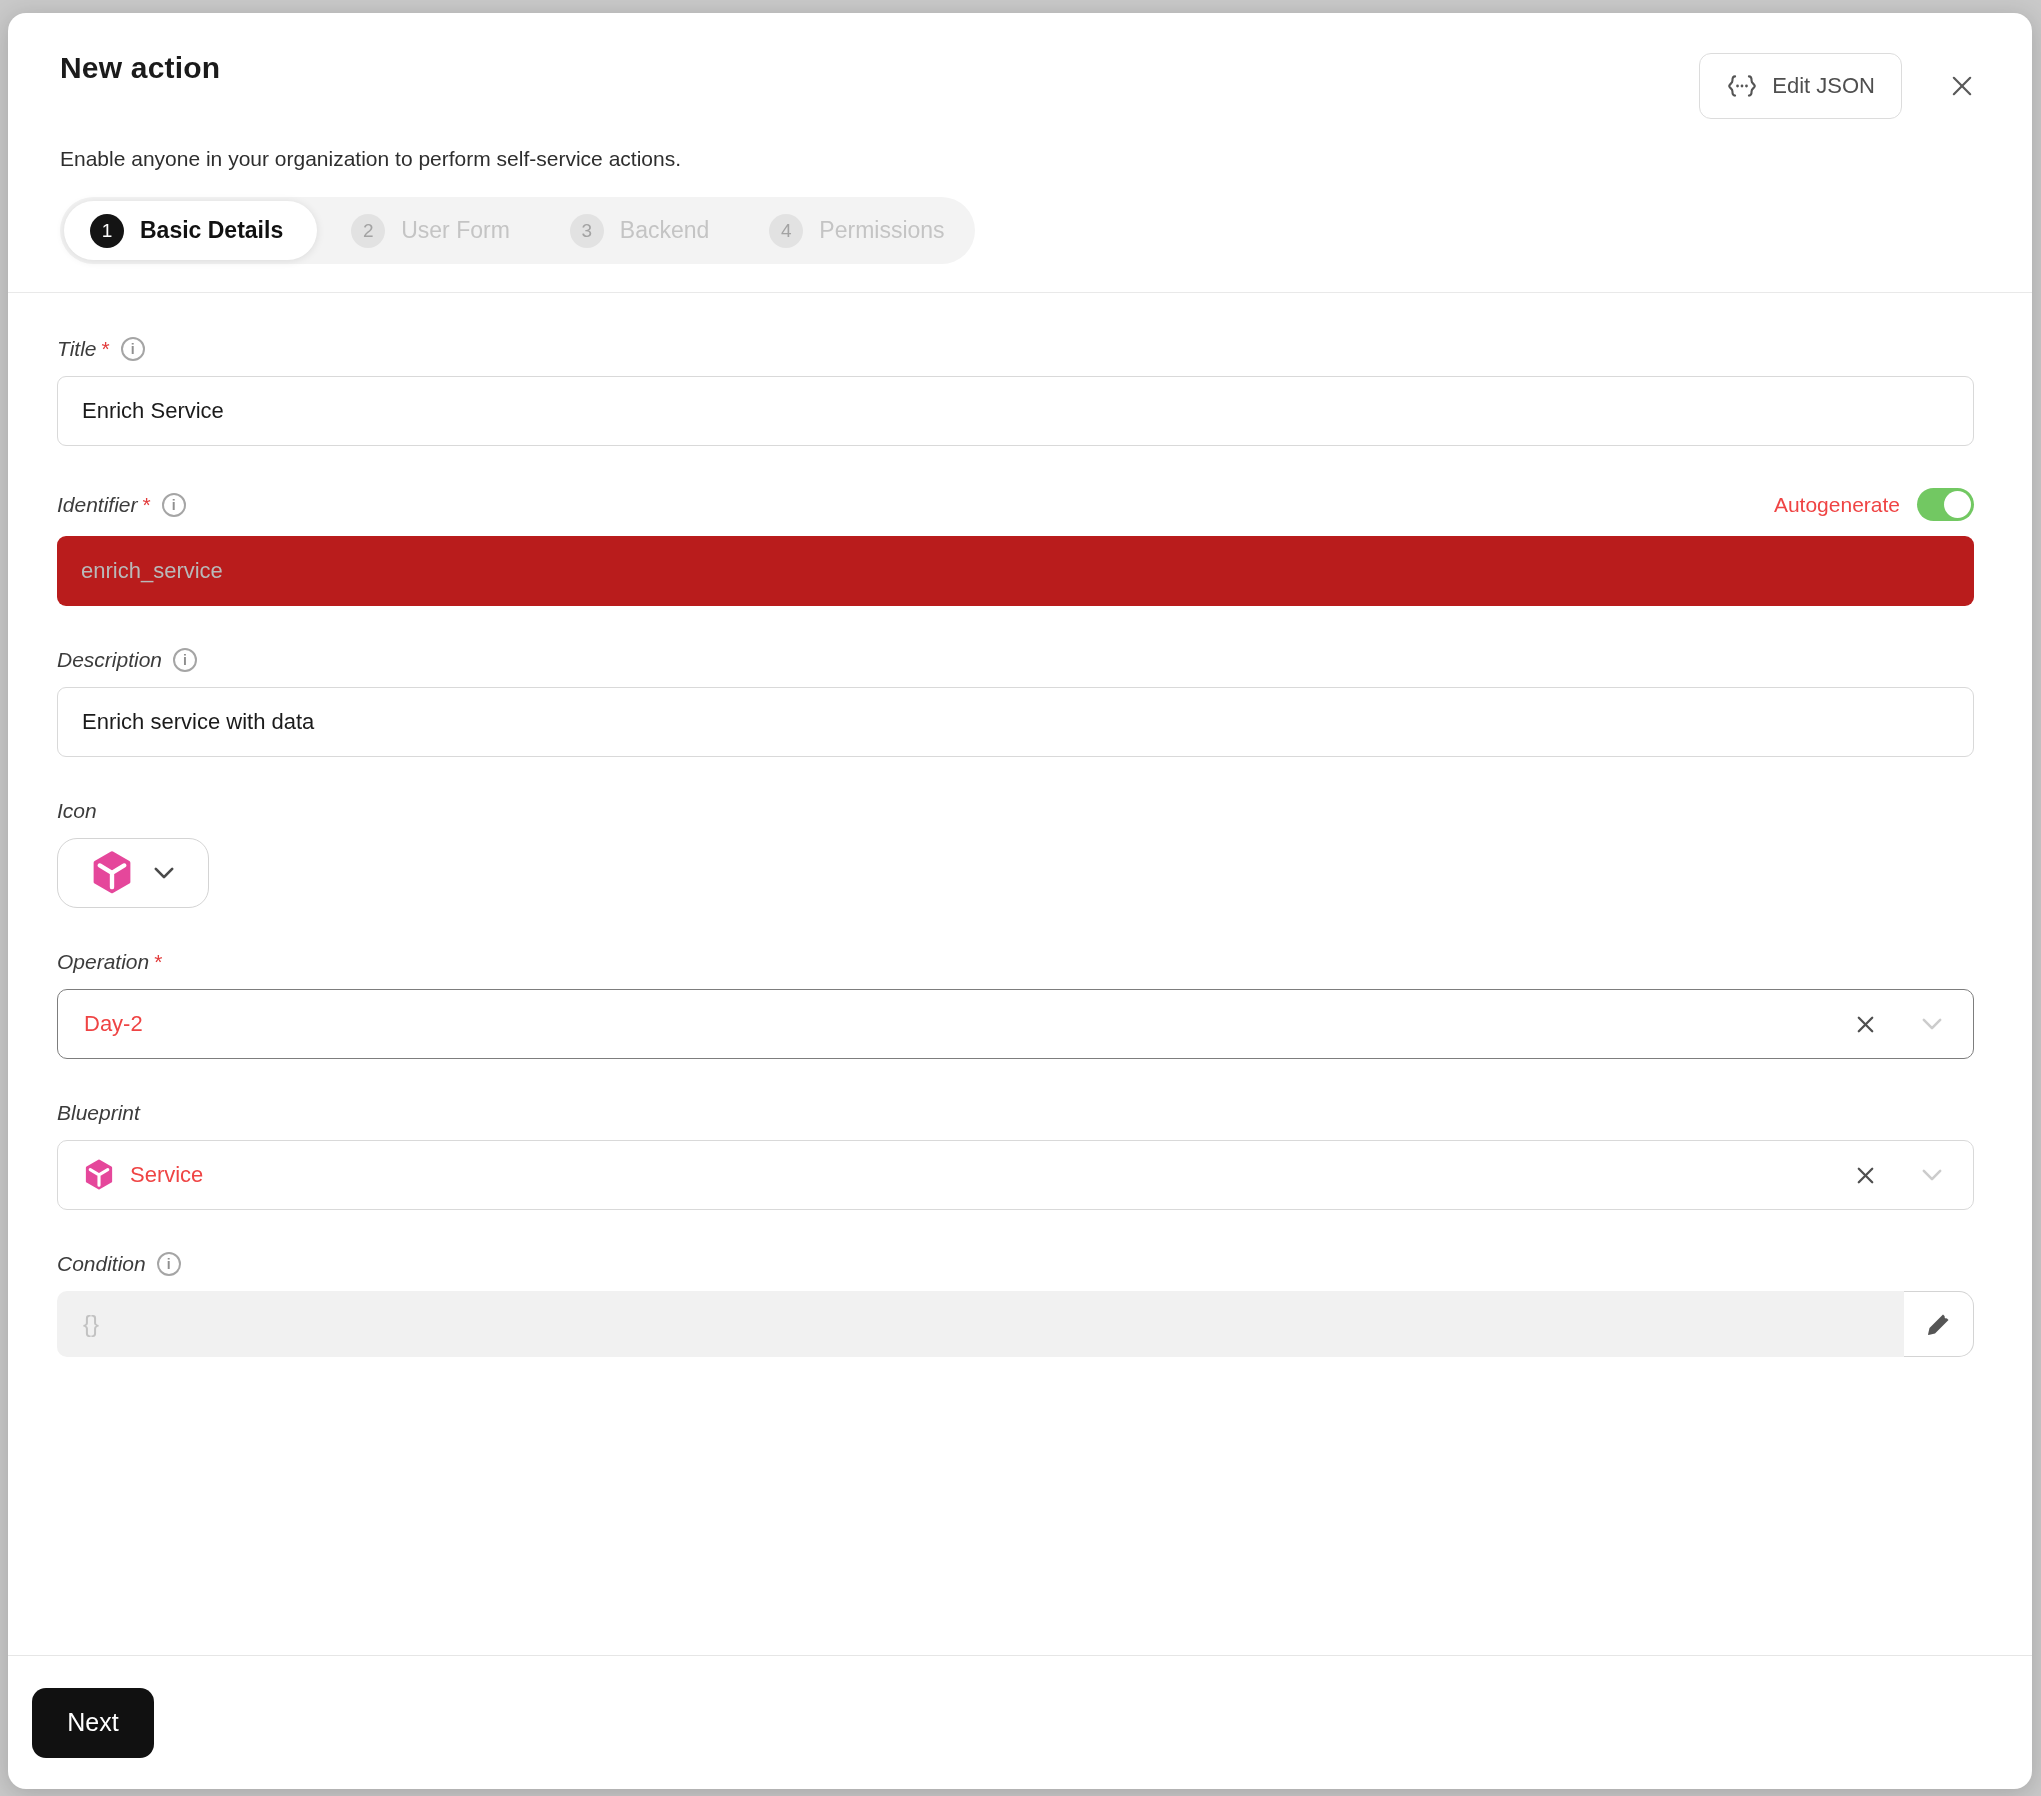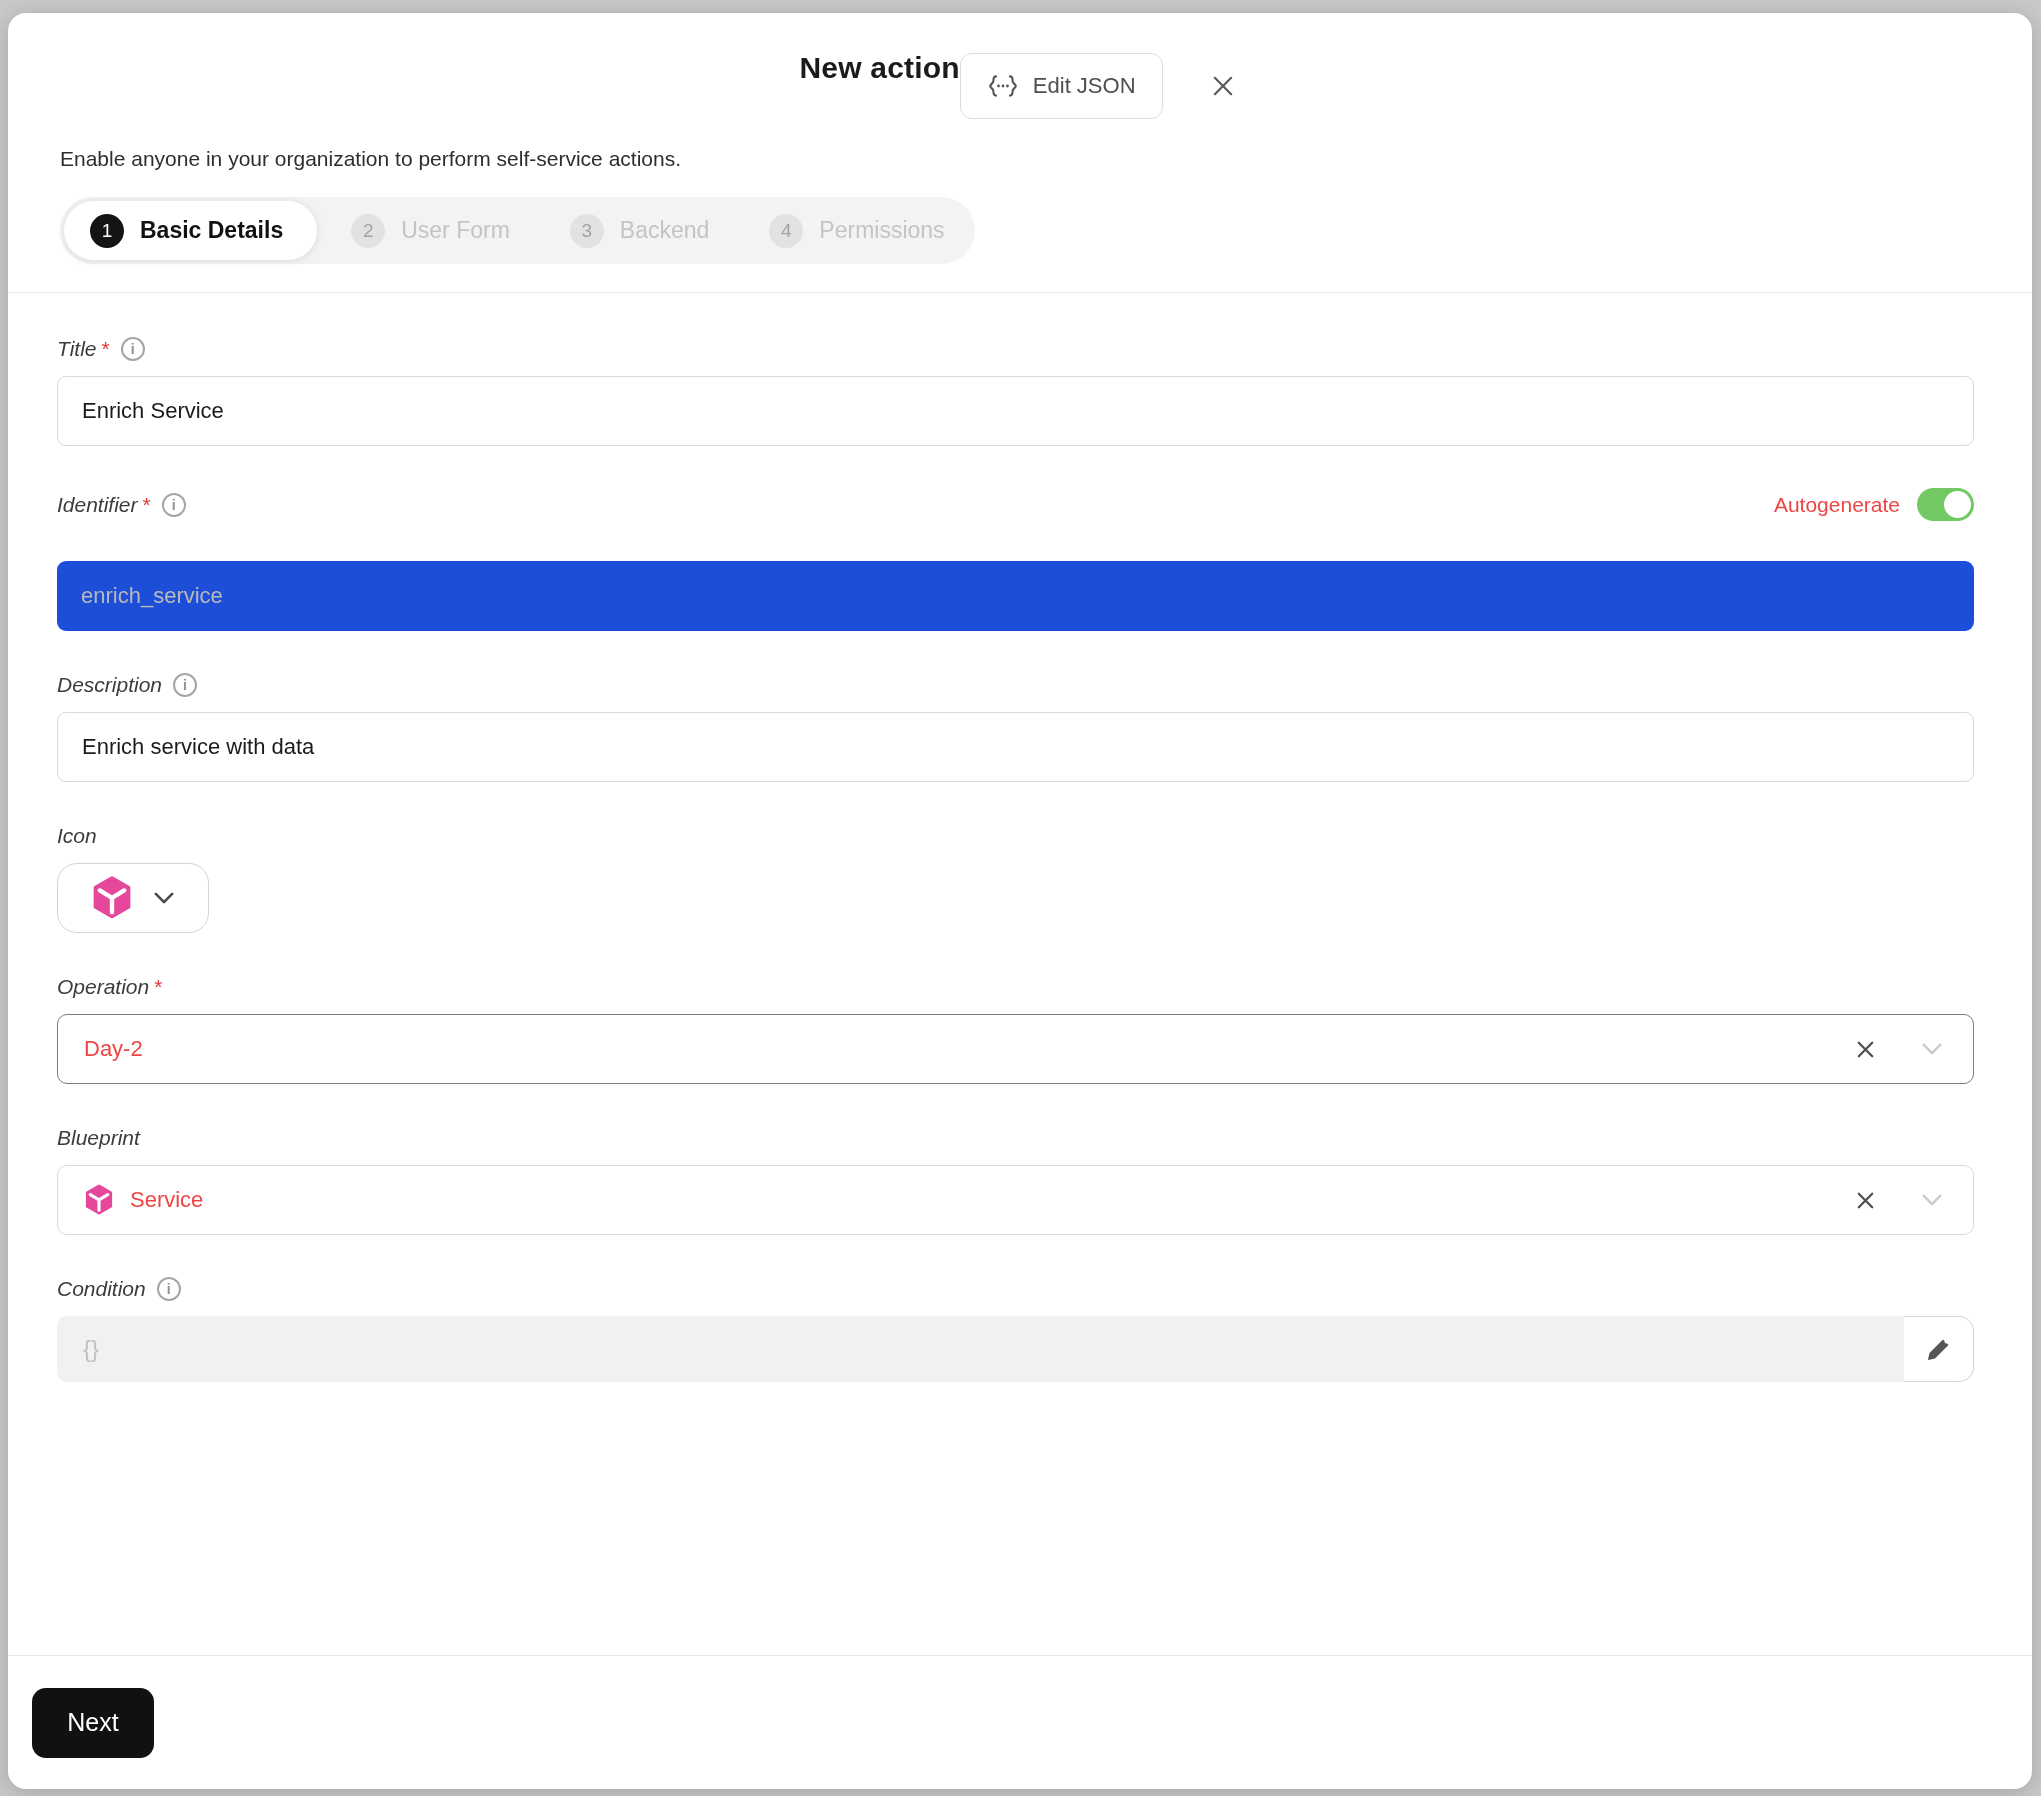--- a/index.html
+++ b/index.html
@@ -12,21 +12,21 @@
   }
   .modal {
     position:absolute; left:8px; top:13px; right:10px; bottom:8px;
     background:#ffffff; border-radius:18px;
     display:flex; flex-direction:column;
     box-shadow:0 4px 24px rgba(0,0,0,.18);
     overflow:hidden;
   }
   
   .header { padding:38px 50px 0 52px; }
-  .header-top { display:flex; align-items:flex-start; justify-content:center; }
+  .header-top { display:flex; align-items:flex-start; justify-content:space-between; }
   .title { font-size:30px; font-weight:600; color:#1b1b1b; letter-spacing:0.2px; }
   .header-actions { display:flex; align-items:center; gap:40px; margin-top:2px; }
   .edit-json-btn {
     display:flex; align-items:center; gap:14px;
     height:66px; padding:12px 26px;
     border:1px solid #dcdcdc; border-radius:12px; background:#fff;
     font-size:22px; color:#4f4f4f; cursor:pointer;
   }
   .close-btn { background:none; border:none; cursor:pointer; display:flex; padding:6px; }
   .subtitle { margin-top:28px; font-size:21px; color:#2e2e2e; }
@@ -62,21 +62,21 @@
   .info-icon {
     width:24px; height:24px; border:2px solid #a5a5a5; border-radius:50%;
     display:flex; align-items:center; justify-content:center;
     color:#8f8f8f; font-size:14px; font-weight:600; font-style:normal;
   }
   .text-input {
     width:100%; height:70px; border:1px solid #d9d9d9; border-radius:9px;
     padding:0 24px; font-size:22px; color:#1b1b1b; background:#fff; outline:none;
     font-family:"Liberation Sans", sans-serif;
   }
-  .text-input.disabled { background:#1d4ed8; border:none; color:#b9b9b9;margin-top:25px; }
+  .text-input.disabled { background:#b91c1c; border:none; color:#b9b9b9; }
   .label-line.split { justify-content:space-between; }
   .label-left { display:flex; align-items:center; gap:11px; }
   .autogen { display:flex; align-items:center; gap:17px; }
   .autogen-label { font-size:21px; color:#ef4444; }
   .toggle {
     width:57px; height:33px; border-radius:994px; background:#72c862;
     position:relative; cursor:pointer; border:none;
   }
   .toggle .knob {
     position:absolute; top:3px; right:3px; width:27px; height:27px;

